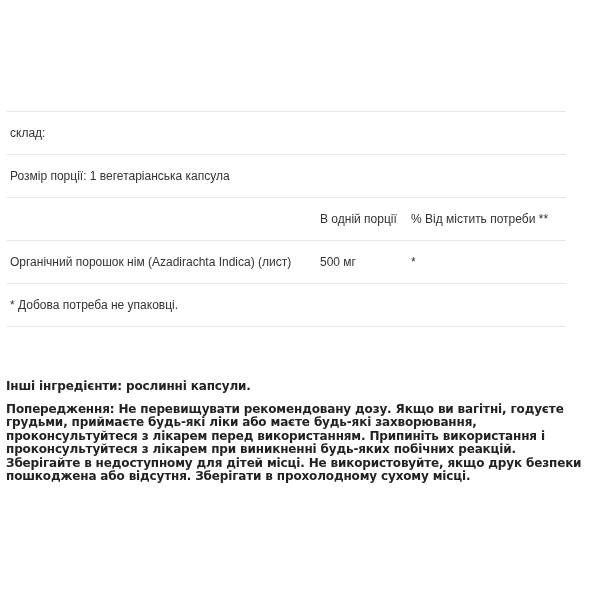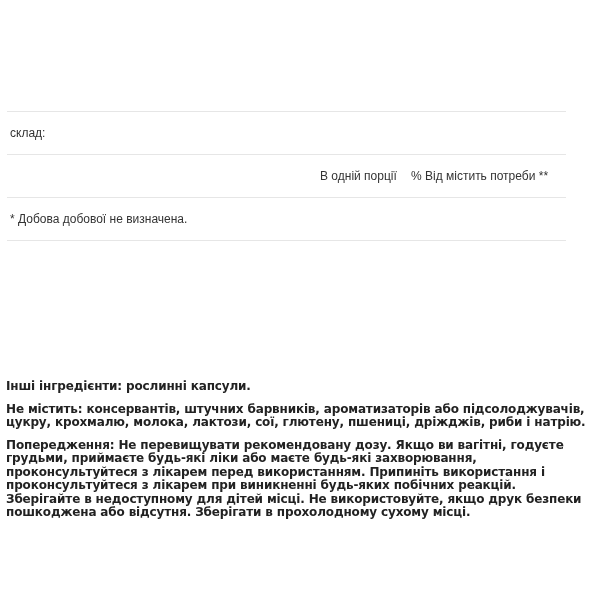--- a/index.html
+++ b/index.html
@@ -58,26 +58,33 @@
     }
   </style>
 </head>
 <body>
 
 <div class="facts-table">
   <div class="row">
     <span class="cell c-name">склад:</span>
   </div>
   <div class="row">
+    <span class="cell c-name">Розмір порції: 1 вегетаріанська капсула</span>
+  </div>
+  <div class="row">
     <span class="cell c-name"></span>
     <span class="cell c-amount">В одній порції</span>
     <span class="cell c-dv">% Від містить потреби **</span>
   </div>
   <div class="row">
-    <span class="cell c-name">* Добова добової не визначена.</span>
+    <span class="cell c-name">Органічний порошок нім (Azadirachta Indica) (лист)</span>
+    <span class="cell c-amount">500 мг</span>
+    <span class="cell c-dv">*</span>
+  </div>
+  <div class="row">
+    <span class="cell c-name">* Добова потреба не упаковці.</span>
   </div>
 </div>
 
 <div class="notes">
   <p>Інші інгредієнти: рослинні капсули.</p>
-  <p>Не містить: консервантів, штучних барвників, ароматизаторів або підсолоджувачів, цукру, крохмалю, молока, лактози, сої, глютену, пшениці, дріжджів, риби і натрію.</p>
   <p>Попередження: Не перевищувати рекомендовану дозу. Якщо ви вагітні, годуєте грудьми, приймаєте будь-які ліки або маєте будь-які захворювання, проконсультуйтеся з лікарем перед використанням. Припиніть використання і проконсультуйтеся з лікарем при виникненні будь-яких побічних реакцій. Зберігайте в недоступному для дітей місці. Не використовуйте, якщо друк безпеки пошкоджена або відсутня. Зберігати в прохолодному сухому місці.</p>
 </div>
 
 </body></html>

